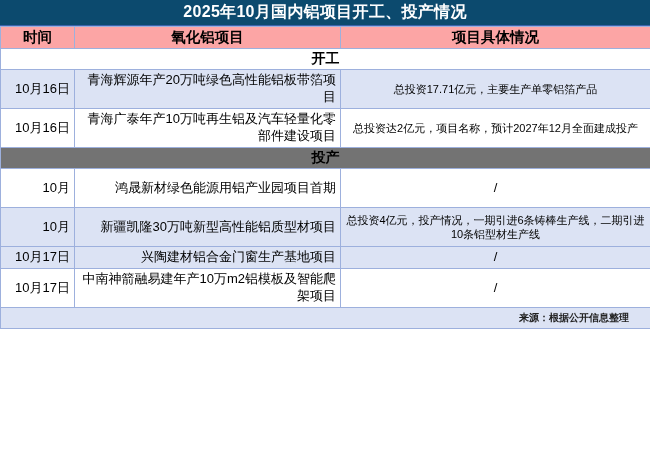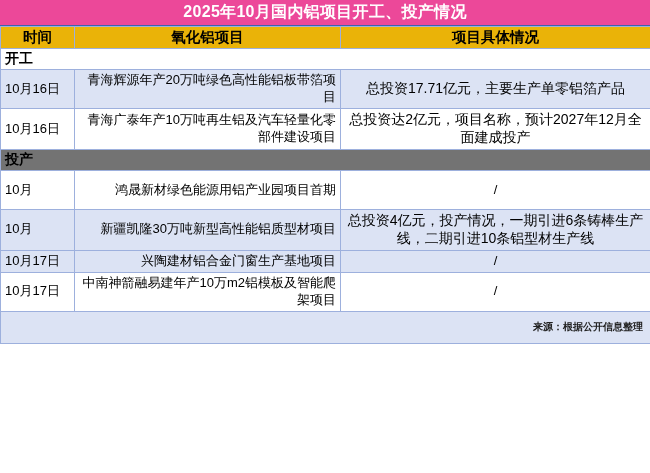--- a/index.html
+++ b/index.html
@@ -18,21 +18,21 @@
     width: 650px;
     height: 473px;
     position: relative;
     box-sizing: border-box;
     background: #ffffff;
   }
 
   
   .title-bar {
     height: 26px;
-    background: #ec4899;
+    background: #0c4a6e;
     color: #ffffff;
     display: flex;
     align-items: center;
     justify-content: center;
     font-size: 16px;
     font-weight: bold;
     letter-spacing: 0.3px;
     box-sizing: border-box;
     border-bottom: 1px solid #3a63ad;
   }
@@ -54,72 +54,73 @@
     line-height: 1.28;
     word-break: break-all;
   }
 
   col.c-time  { width: 74px; }
   col.c-name  { width: 266px; }
   col.c-desc  { width: 310px; }
 
   
   tr.col-head td {
-    background: #eab308;
+    background: #fca5a5;
     text-align: center;
     font-weight: bold;
     font-size: 14.5px;
     height: 22px;
     padding: 1px 4px;
   }
 
   
   tr.section-row td {
+    text-align: center;
     font-weight: bold;
     font-size: 14px;
     height: 21px;
     padding: 1px 4px;
   }
   tr.section-row.tone-white td { background: #ffffff; }
   tr.section-row.tone-blue  td { background: #737373; }
 
   
   tr.data-row td { height: 39px; }
   tr.data-row.tone-blue  td { background: #dce3f4; }
   tr.data-row.tone-white td { background: #ffffff; }
   tr.data-row.short td { height: 22px; }
 
   td.cell-time {
-    text-align: left;
+    text-align: right;
     font-size: 13px;
     white-space: nowrap;
   }
   td.cell-name {
     text-align: right;
     font-size: 13px;
     padding-left: 5px;
   }
   td.cell-desc {
     text-align: center;
-    font-size: 14px;
+    font-size: 11px;
     padding-left: 3px;
     padding-right: 3px;
   }
   td.cell-desc.slash {
     font-size: 13px;
   }
 
   
   tr.source-row td {
     background: #dce3f4;
     text-align: right;
     font-size: 10px;
     font-weight: bold;
-    height: 32px;
-    padding-right: 7px;
+    height: 21px;
+    padding-right: 21px;
     color: #222222;
   }
 </style>
 </head>
 <body>
 
 <div id="page">
 
   <div class="title-bar">2025年10月国内铝项目开工、投产情况</div>
 

